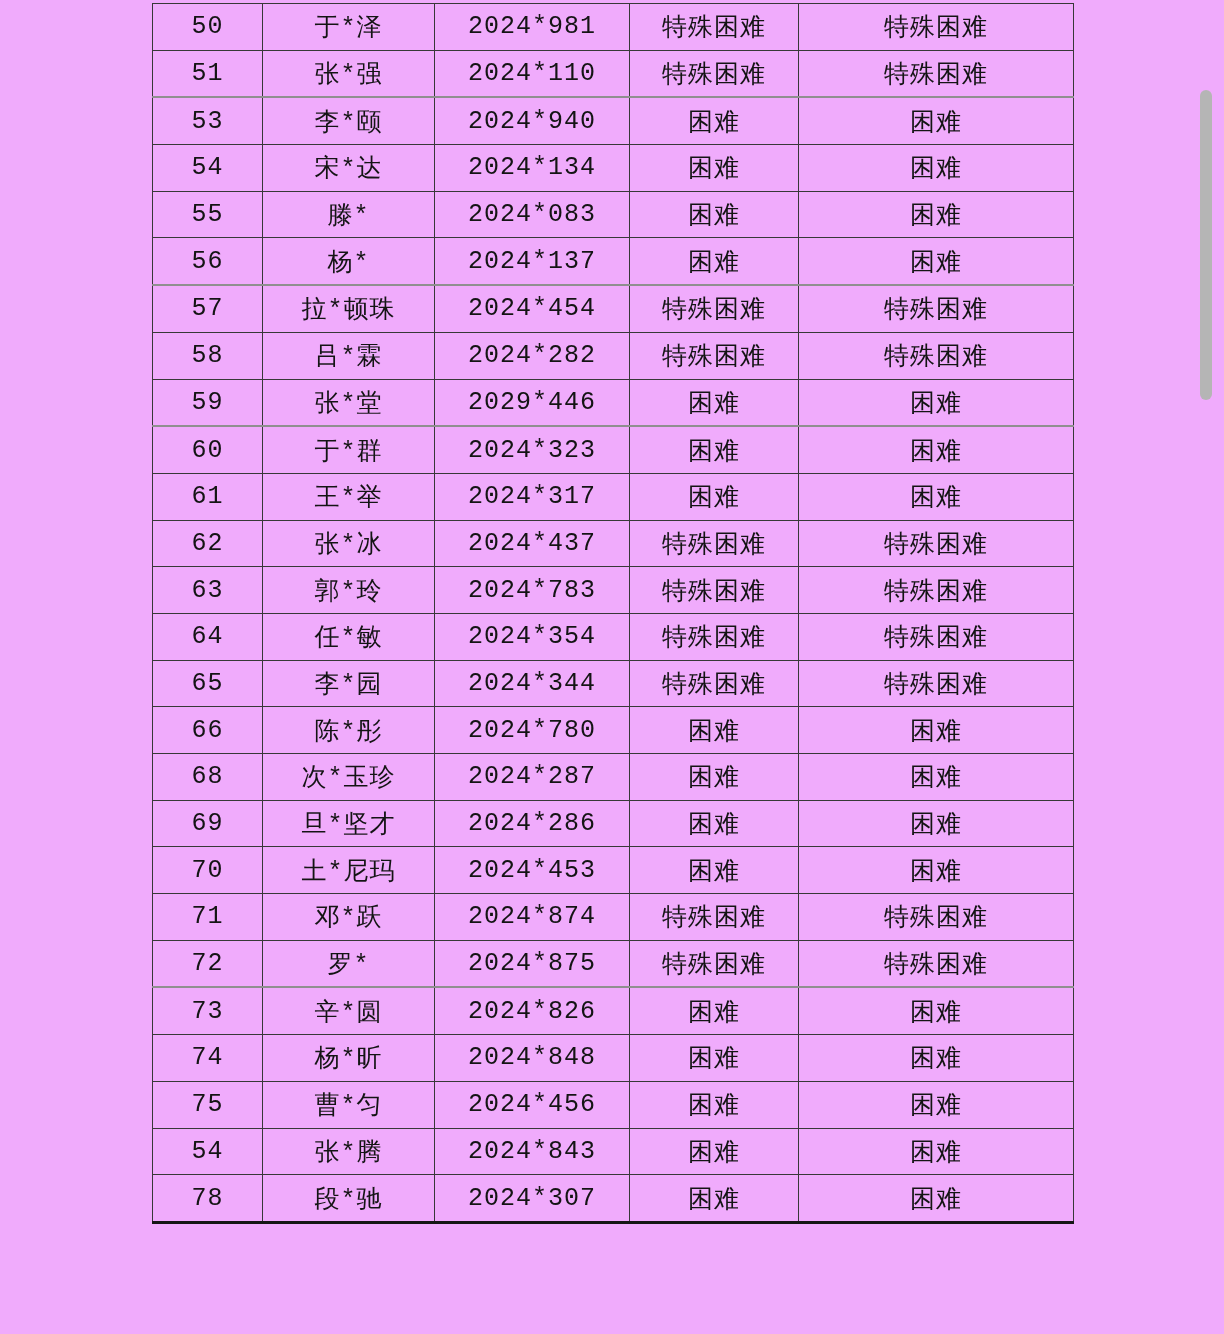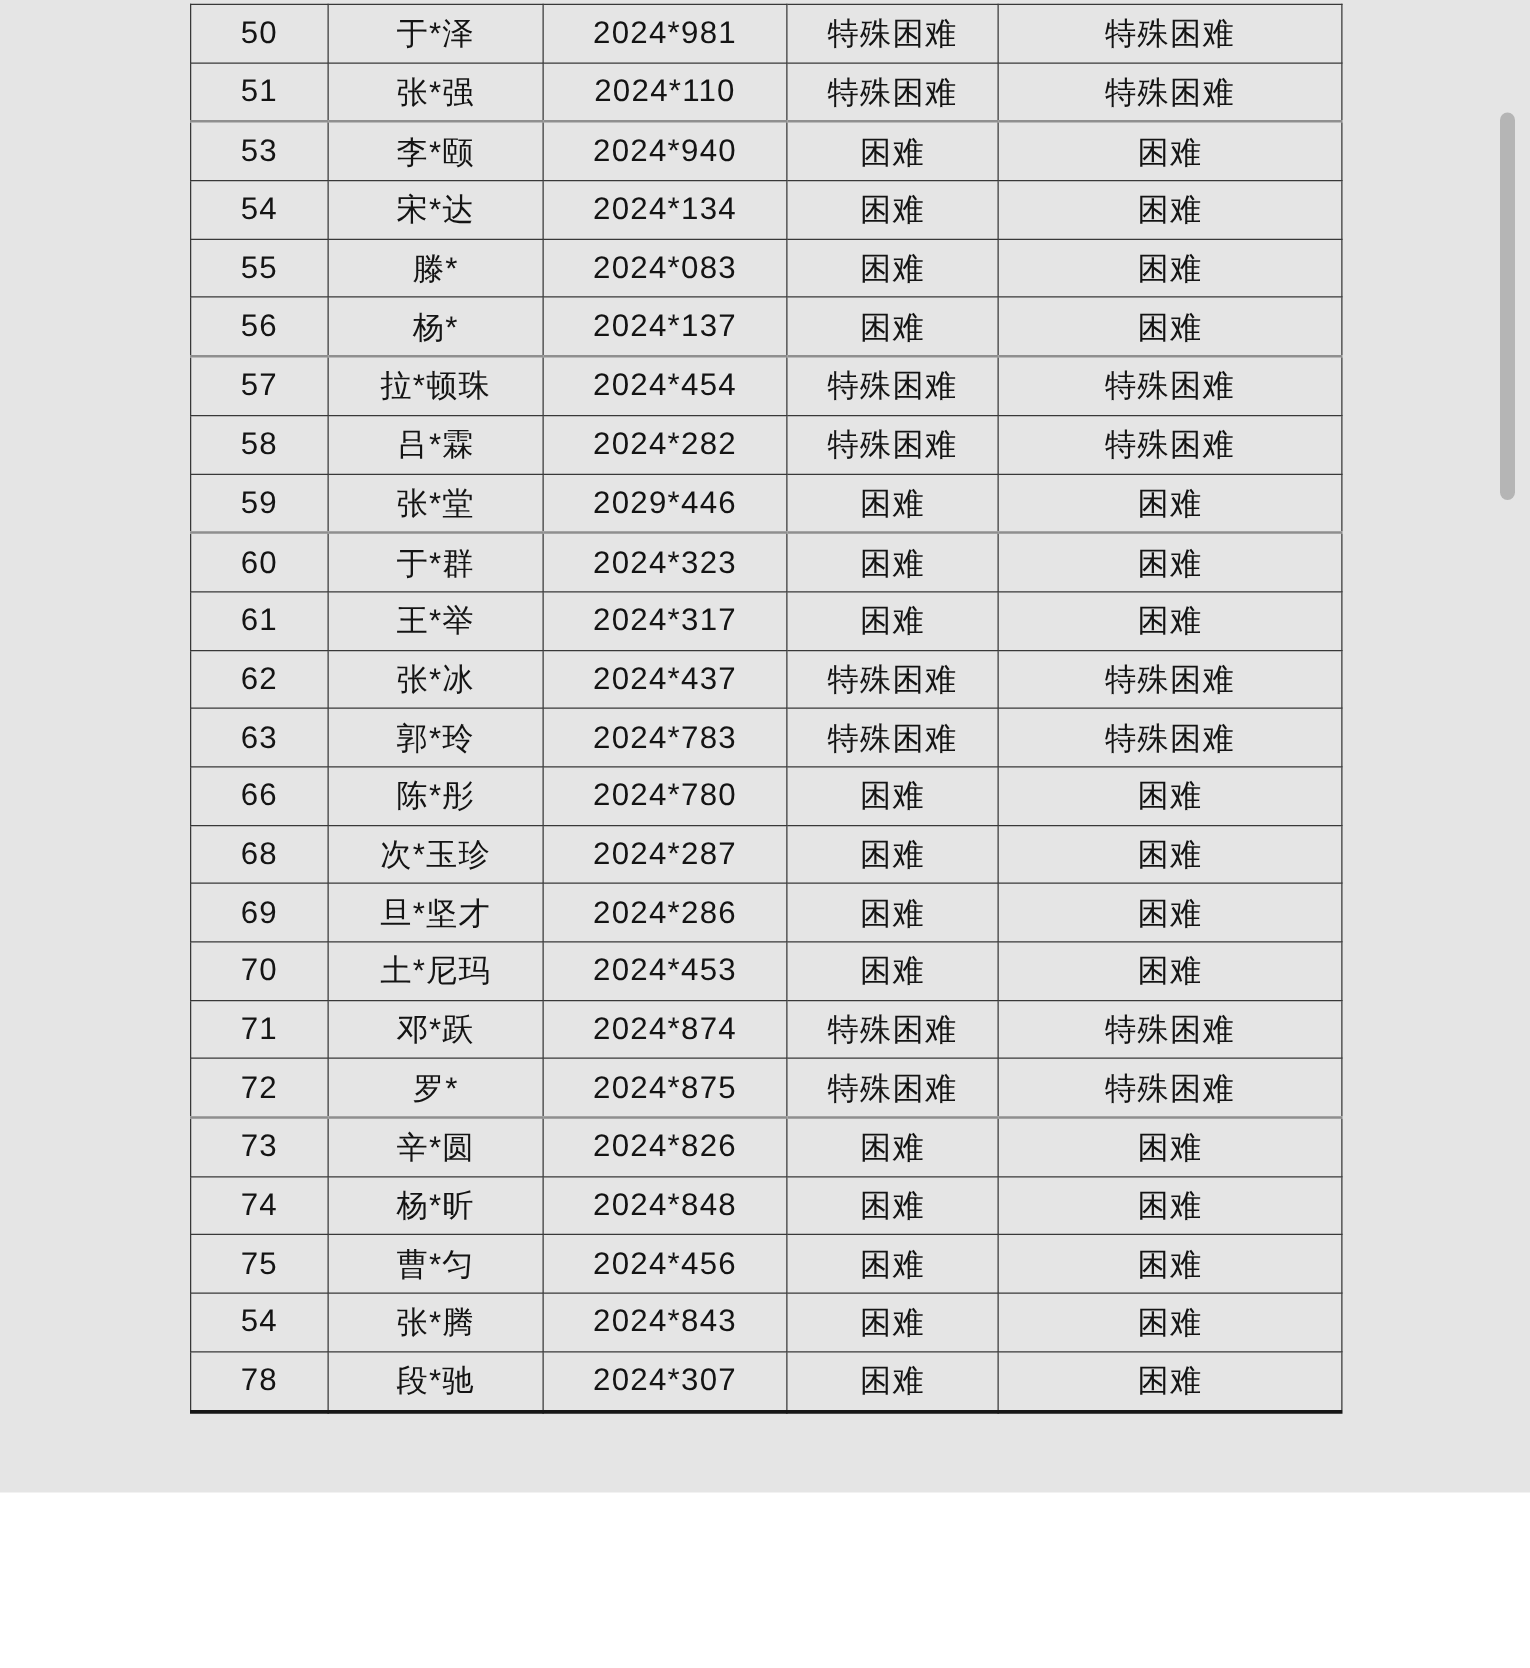--- a/index.html
+++ b/index.html
@@ -7,22 +7,23 @@
     padding: 0;
     background: #ffffff;
     width: 1224px;
     height: 1334px;
     overflow: hidden;
     font-family: "Liberation Sans", "DejaVu Sans", sans-serif;
   }
   .page {
     position: relative;
     width: 1224px;
-    height: 1194px;
-    background: #e5e5e5;
+    height: 1334px;
+    background: #f0abfc;
+    font-family: Liberation Mono, monospace;
   }
   .table-wrap {
     position: absolute;
     left: 152px;
     top: 3px;
     width: 921px;
   }
   table.roster {
     border-collapse: collapse;
     table-layout: fixed;
@@ -162,20 +163,34 @@
             <td>特殊困难</td>
           </tr>
           <tr>
             <td>63</td>
             <td>郭*玲</td>
             <td>2024*783</td>
             <td>特殊困难</td>
             <td>特殊困难</td>
           </tr>
           <tr>
+            <td>64</td>
+            <td>任*敏</td>
+            <td>2024*354</td>
+            <td>特殊困难</td>
+            <td>特殊困难</td>
+          </tr>
+          <tr>
+            <td>65</td>
+            <td>李*园</td>
+            <td>2024*344</td>
+            <td>特殊困难</td>
+            <td>特殊困难</td>
+          </tr>
+          <tr>
             <td>66</td>
             <td>陈*彤</td>
             <td>2024*780</td>
             <td>困难</td>
             <td>困难</td>
           </tr>
           <tr>
             <td>68</td>
             <td>次*玉珍</td>
             <td>2024*287</td>

